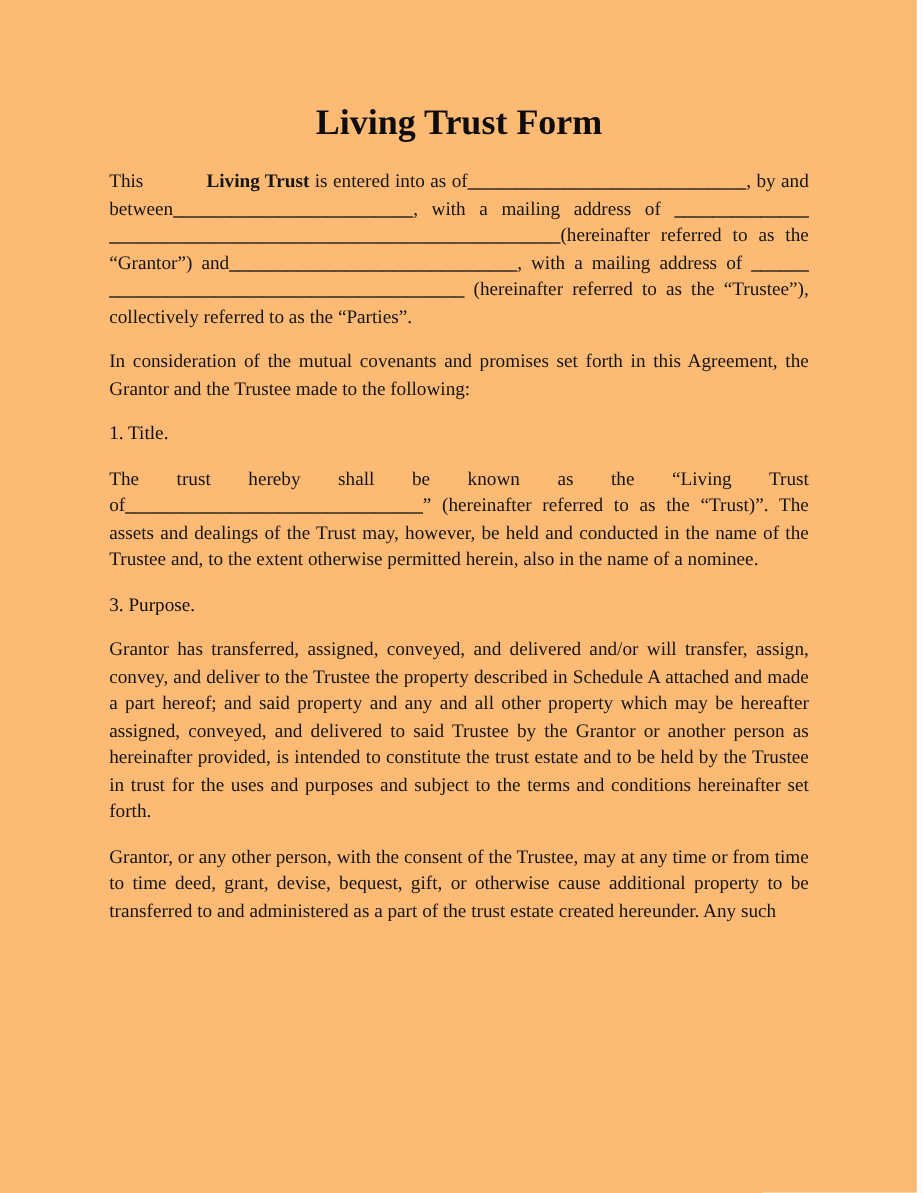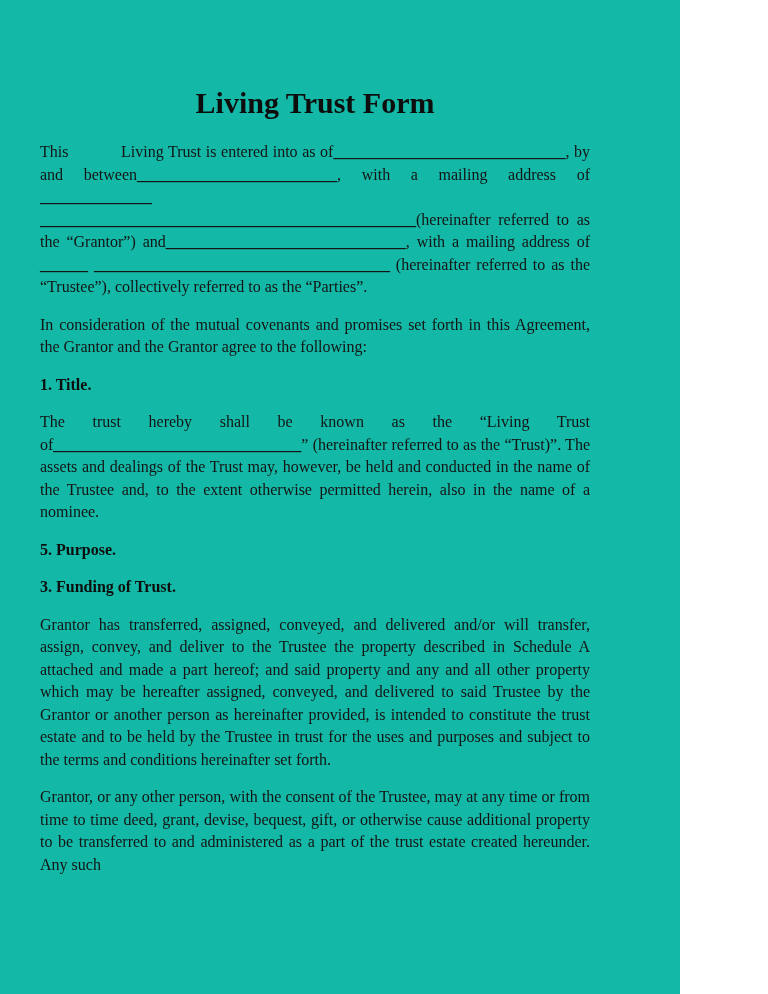--- a/index.html
+++ b/index.html
@@ -11,68 +11,67 @@
     overflow: hidden;
   }
   body {
     font-family: "Liberation Serif", serif;
     font-size: 16px;
     line-height: 22.5px;
     color: #141414;
   }
   .page {
     box-sizing: border-box;
-    width: 680px;
+    width: 764px;
     height: 994px;
-    padding: 86px 90px 0 40px;
-    background: #14b8a6;
+    padding: 86px 90px 0 91px;
+    background: #fdba74;
   }
   h1.doc-title {
     font-size: 30px;
     line-height: 34px;
     font-weight: bold;
     text-align: center;
     margin: 0 0 21px 0;
     color: #0d0d0d;
   }
   p.body-par {
     margin: 0 0 15px 0;
     text-align: justify;
   }
   h2.sec-heading {
     font-size: 16px;
     line-height: 22.5px;
-    font-weight: bold;
+    font-weight: normal;
     margin: 6px 0 15px 0;
     color: #0d0d0d;
   }
   .blank {
     white-space: pre;
     letter-spacing: 0;
     font-weight: bold;
   }
-  strong { font-weight: normal; margin-left: 48px; }
+  strong { font-weight: bold; margin-left: 48px; }
 </style>
 </head>
 <body>
 
 <div class="page">
 
   <h1 class="doc-title">Living Trust Form</h1>
 
   <p class="body-par"><span>This </span><strong>Living Trust</strong><span> is entered into as of</span><span class="blank">_____________________________</span><span>, by and between</span><span class="blank">_________________________</span><span>, with a mailing address of </span><span class="blank">______________</span> <span class="blank">_______________________________________________</span><span>(hereinafter referred to as the “Grantor”) and</span><span class="blank">______________________________</span><span>, with a mailing address of </span><span class="blank">______</span> <span class="blank">_____________________________________</span><span> (hereinafter referred to as the “Trustee”), collectively referred to as the “Parties”.</span></p>
 
-  <p class="body-par">In consideration of the mutual covenants and promises set forth in this Agreement, the Grantor and the Grantor agree to the following:</p>
+  <p class="body-par">In consideration of the mutual covenants and promises set forth in this Agreement, the Grantor and the Trustee made to the following:</p>
 
   <h2 class="sec-heading">1. Title.</h2>
 
   <p class="body-par"><span>The trust hereby shall be known as the “Living Trust of</span><span class="blank">_______________________________</span><span>” (hereinafter referred to as the “Trust)”. The assets and dealings of the Trust may, however, be held and conducted in the name of the Trustee and, to the extent otherwise permitted herein, also in the name of a nominee.</span></p>
 
-  <h2 class="sec-heading">5. Purpose.</h2>
+  <h2 class="sec-heading">3. Purpose.</h2>
 
 
-  <h2 class="sec-heading">3. Funding of Trust.</h2>
 
   <p class="body-par">Grantor has transferred, assigned, conveyed, and delivered and/or will transfer, assign, convey, and deliver to the Trustee the property described in Schedule A attached and made a part hereof; and said property and any and all other property which may be hereafter assigned, conveyed, and delivered to said Trustee by the Grantor or another person as hereinafter provided, is intended to constitute the trust estate and to be held by the Trustee in trust for the uses and purposes and subject to the terms and conditions hereinafter set forth.</p>
 
   <p class="body-par">Grantor, or any other person, with the consent of the Trustee, may at any time or from time to time deed, grant, devise, bequest, gift, or otherwise cause additional property to be transferred to and administered as a part of the trust estate created hereunder. Any such</p>
 
 </div>
 
 </body></html>

